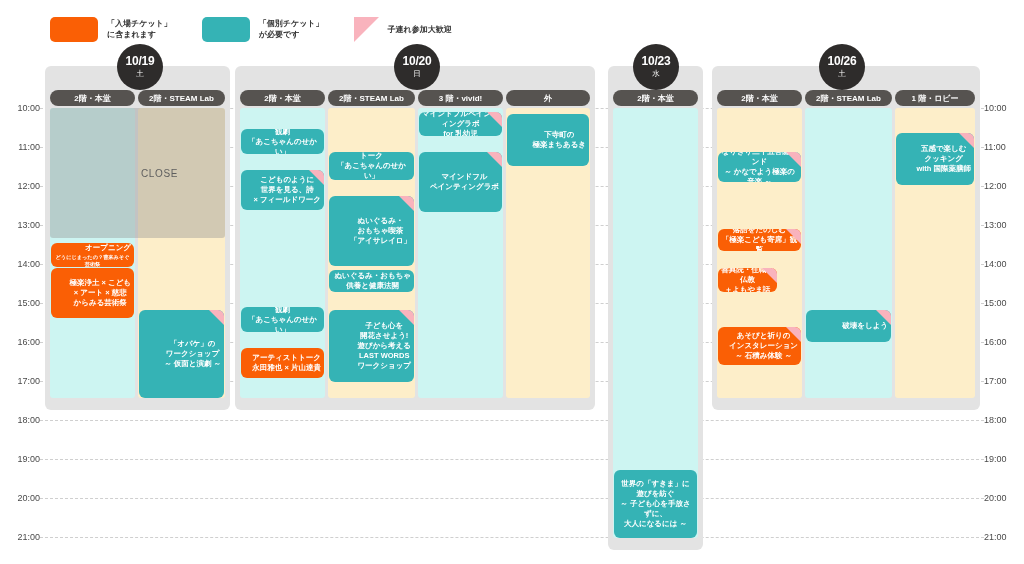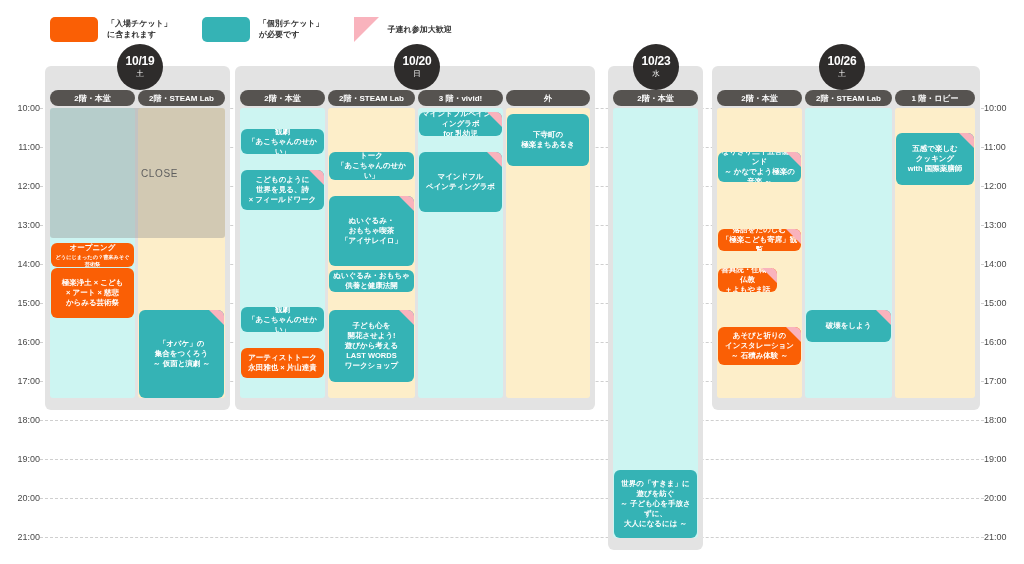--- a/index.html
+++ b/index.html
@@ -152,21 +152,21 @@
 
   
   .event {
     position: absolute;
     left: 1px;
     right: 1px;
     border-radius: 6px;
     color: #ffffff;
     display: flex;
     flex-direction: column;
-    align-items: center;
+    align-items: flex-end;
     justify-content: center;
     text-align: center;
     overflow: hidden;
     z-index: 20;
     box-sizing: border-box;
     padding: 11px 3px;
   }
   .event.orange { background: #fa5f05; }
   .event.teal   { background: #35b3b5; }
   .ev-title {
@@ -279,21 +279,21 @@
 × アート × 慈悲
 からみる芸術祭</div>
         </div>
         <div class="venue-col" style="left: 93px; width: 87px; top: 24px;">
           <div class="venue-head">2階・STEAM Lab</div>
         </div>
         <div class="venue-bg cream" style="left: 93px; width: 87px; top: 42px; height: 290px;"></div>
         <div class="event teal" style="left: 94px; width: 85px; top: 244px; height: 88px;">
           <div class="corner-tri"></div>
           <div class="ev-title">「オバケ」の
-集合をつくろう
+ワークショップ
 ～ 仮面と演劇 ～</div>
         </div>
         <div class="close-overlay" style="left: 5px; width: 175px; top: 42px; height: 130px;">
           <div class="close-text">CLOSE</div>
         </div>
       </div>
       <div class="day-group" style="left: 235px; width: 360px; height: 344px;">
         <div class="date-badge" style="left: 159px;">
           <div class="d-main">10/20</div>
           <div class="d-sub">日</div>

